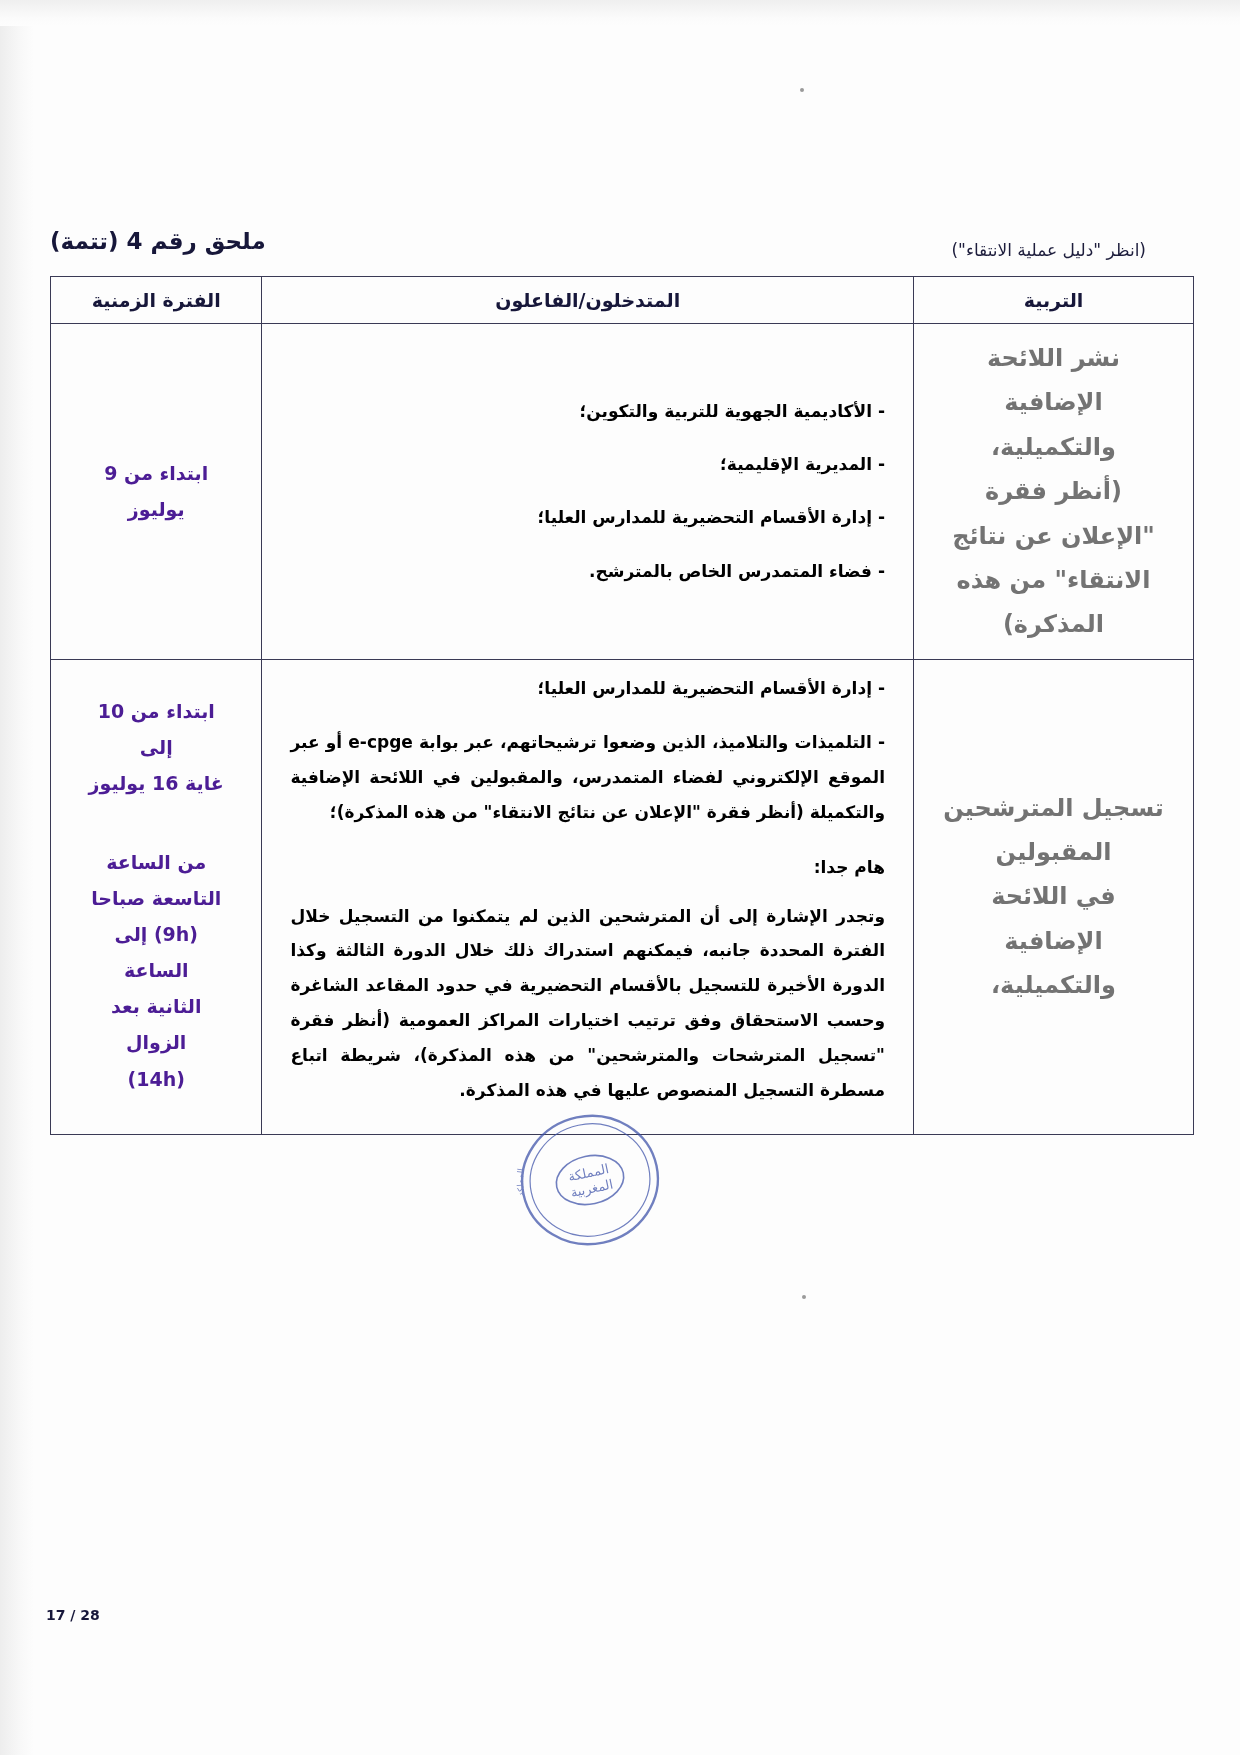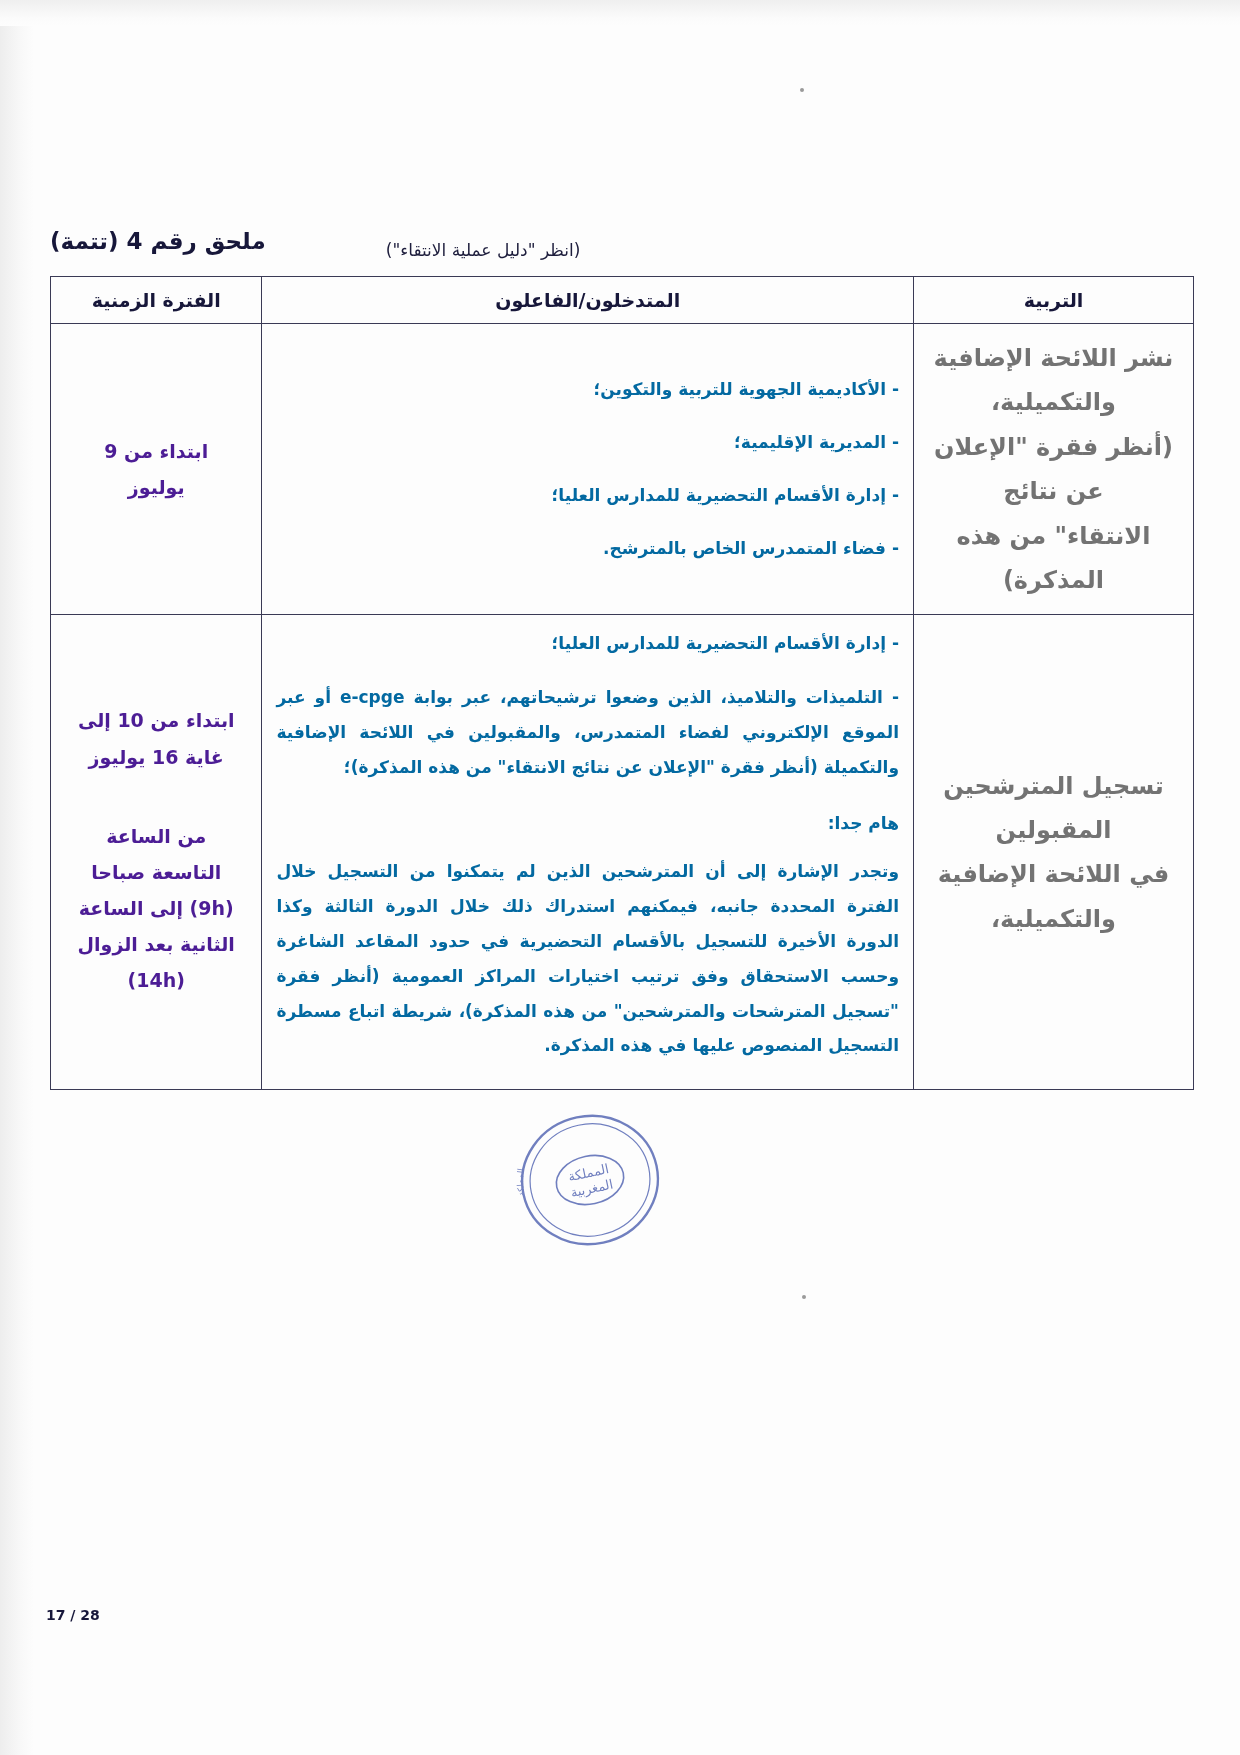--- a/index.html
+++ b/index.html
@@ -35,20 +35,21 @@
     position: absolute;
     left: 50px;
     right: 46px;
     top: 0;
   }
 
   
   .doc-header {
     display: flex;
     flex-direction: row-reverse;
+    justify-content: space-between;
     align-items: flex-start;
     margin-top: 228px;
     padding: 0 8px 0 0;
   }
   .header-title-right {
     font-size: 23px;
     font-weight: bold;
     color: #17173a;
     white-space: nowrap;
     letter-spacing: 0.2px;
@@ -75,21 +76,21 @@
   table.main-table {
     width: 100%;
     border-collapse: collapse;
     margin-top: 16px;
     table-layout: fixed;
   }
   table.main-table th,
   table.main-table td {
     border: 1.6px solid #3a3a55;
     vertical-align: middle;
-    padding: 12px 14px;
+    padding: 12px 28px;
   }
   .col-stage { width: 24.5%; }
   .col-actors { width: 57%; }
   .col-period { width: 18.5%; }
 
   thead th {
     font-size: 19px;
     font-weight: bold;
     color: #17173a;
     text-align: center;
@@ -109,21 +110,21 @@
   }
   td.period-cell {
     text-align: center;
     font-size: 19px;
     font-weight: bold;
     color: #4c1d95;
     line-height: 1.9;
   }
   td.actors-cell {
     font-size: 17px;
-    color: #0369a1;
+    color: #000000;
     line-height: 1.95;
     text-align: justify;
     text-align-last: right;
   }
   .actor-line {
     margin: 0 0 20px 0;
     text-align: right;
     font-weight: bold;
     font-size: 17px;
   }

